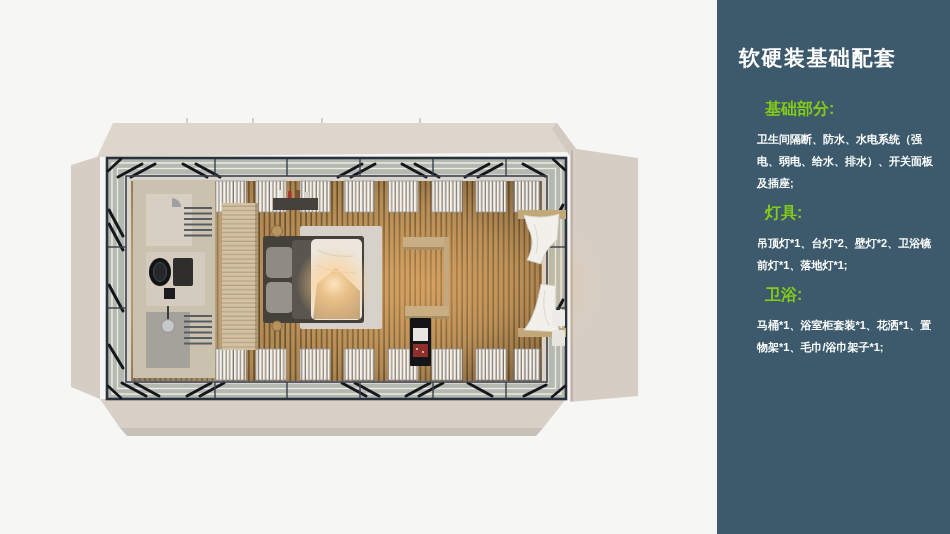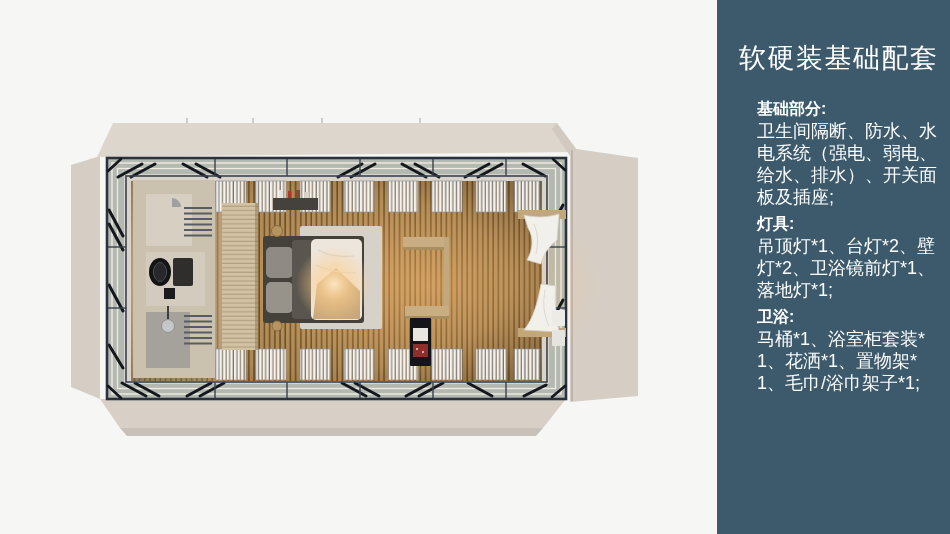--- a/index.html
+++ b/index.html
@@ -9,30 +9,31 @@
     font-family:"Liberation Sans","DejaVu Sans",sans-serif;
   }
   .render-area{position:absolute;left:0;top:0;width:717px;height:534px;}
   .render-area svg{display:block;}
   .spec-panel{
     position:absolute;left:717px;top:0;width:233px;height:534px;
     background:#3d5a6c;color:#ffffff;box-sizing:border-box;
     padding:42px 12px 0 40px;
   }
   .panel-title{
-    font-size:27px;line-height:32px;font-weight:normal;color:#ffffff;
+    font-size:21px;line-height:32px;font-weight:bold;color:#ffffff;
     letter-spacing:1.5px;margin:0 0 24px -18px;white-space:nowrap;
   }
   .spec-section{margin:0 0 5px 0;}
   .spec-section h2{
-    font-size:16px;line-height:22px;font-weight:bold;margin:0;color:#ffffff;
+    font-size:16px;line-height:22px;font-weight:bold;margin:8px;color:#84cc16;
   }
   .spec-section p{
-    font-size:18px;line-height:22px;margin:0;width:181px;color:#fbfdfd;
+    font-size:11px;line-height:22px;margin:0;width:181px;color:#fbfdfd;
     word-break:break-all;
+    font-weight:bold;
   }
 </style>
 </head>
 <body>
 
 <div class="stage">
 
   <div class="render-area">
   <svg width="717" height="534" viewBox="0 0 717 534">
     <defs>

